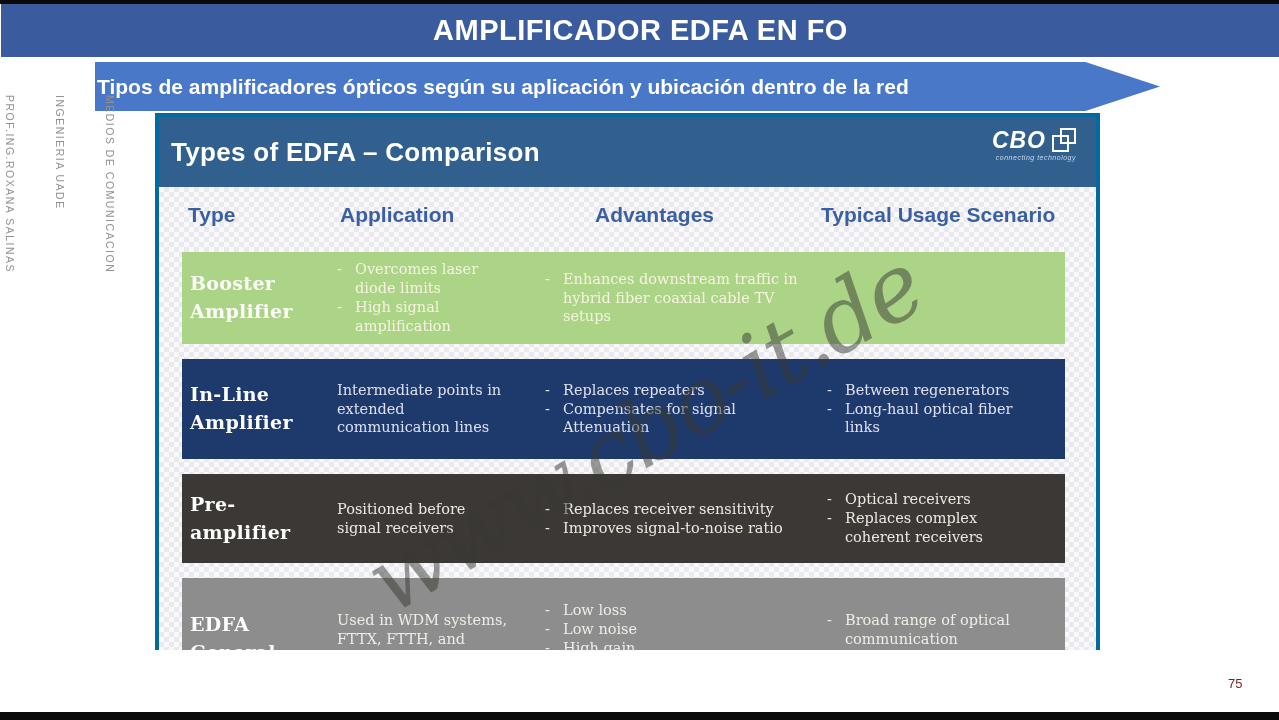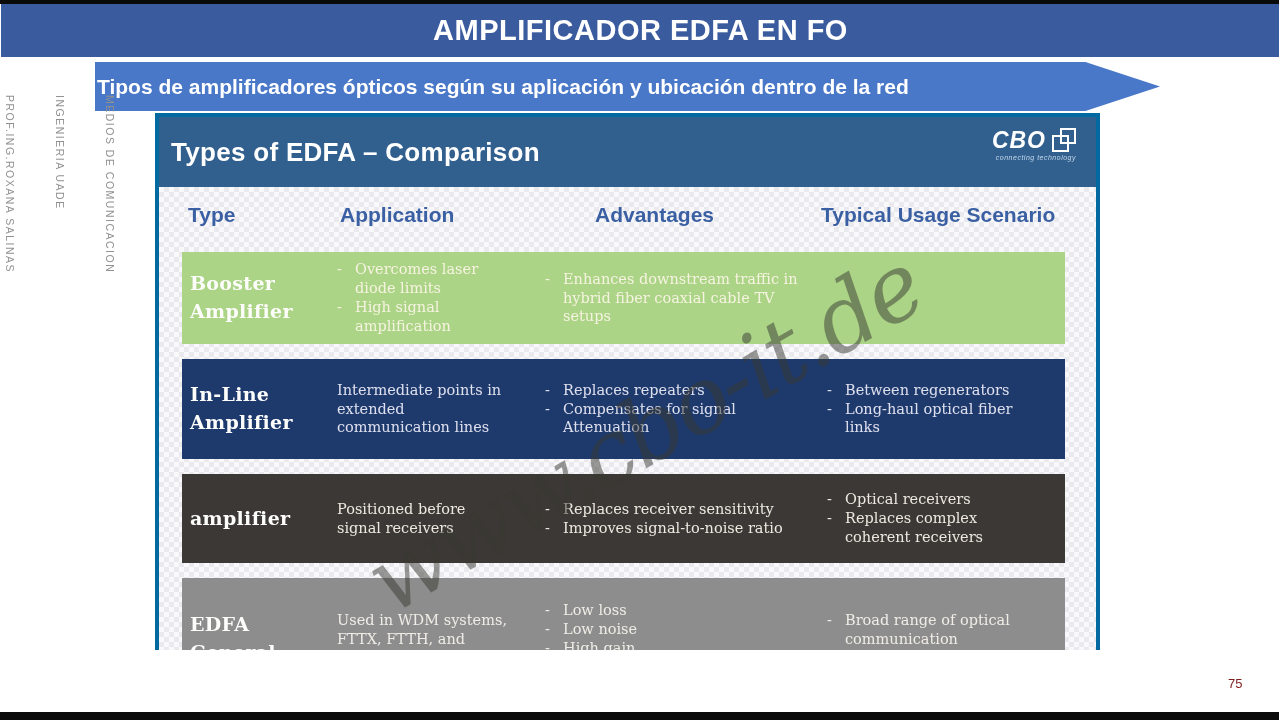--- a/index.html
+++ b/index.html
@@ -181,21 +181,21 @@
             </div>
           <div class="bullet">
               <span class="dash">-</span>
               <span>Long-haul optical fiber links</span>
             </div>
         </div>
       </div>
 
       <div class="trow r2">
         <div class="c1">
-          <span class="tname"><span>amplifier</span></span>
+          <span class="tname"><span>Pre-</span><span>amplifier</span></span>
         </div>
         <div class="c2">
           <span>Positioned before signal receivers</span>
         </div>
         <div class="c3">
           <div class="bullet">
               <span class="dash">-</span>
               <span>Replaces receiver sensitivity</span>
             </div>
           <div class="bullet">

